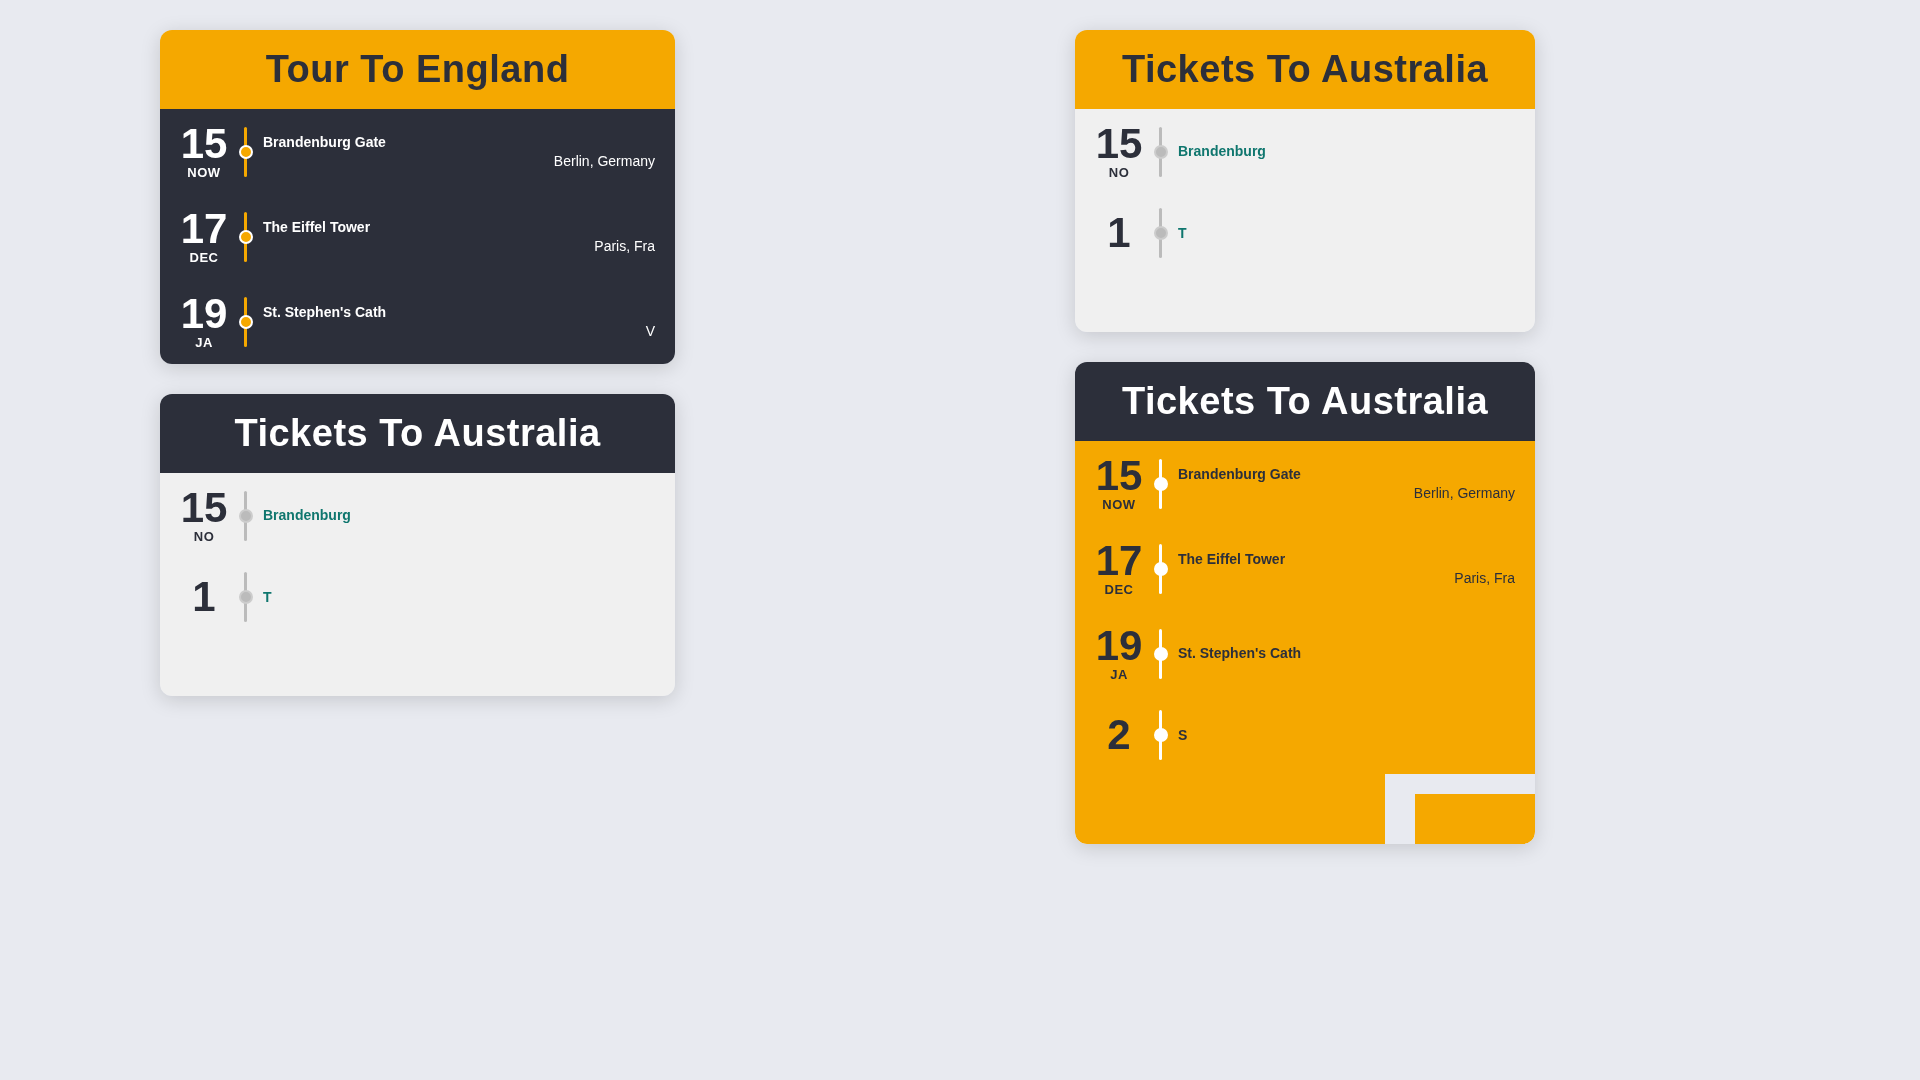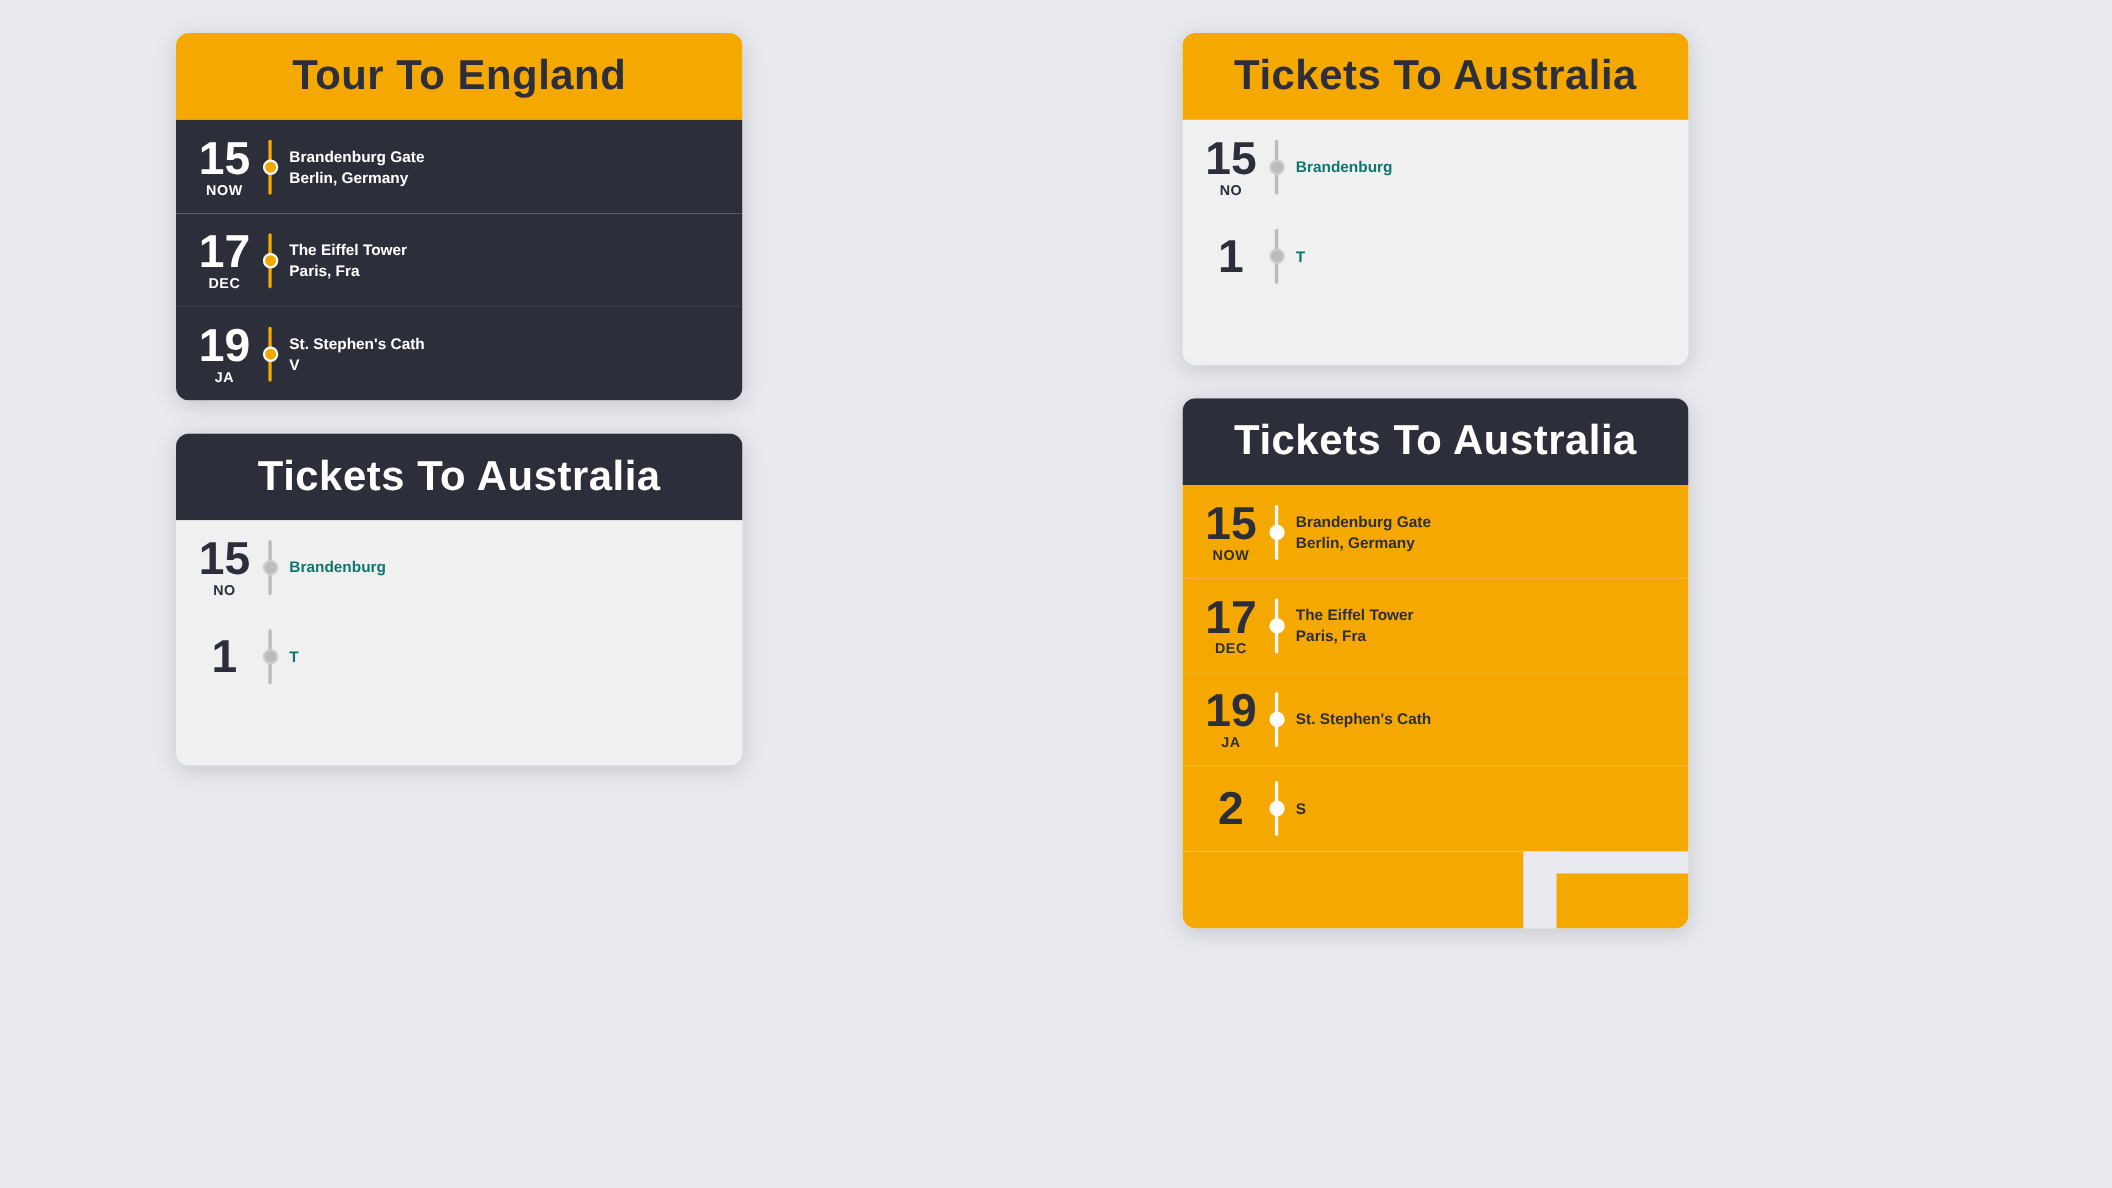--- a/index.html
+++ b/index.html
@@ -160,22 +160,23 @@
     }
 
     .row-title {
       font-size: 14px;
       font-weight: 800;
       line-height: 1.2;
     }
 
     .row-subtitle {
       font-size: 14px;
-      font-weight: 700;
+      font-weight: 400;
       margin-top: 2px;
+      text-align: right;
     }
 
     .card-row-dark .row-title,
     .card-row-dark .row-subtitle {
       color: #fff;
     }
 
     .card-row-light .row-title {
       color: #0f766e;
     }

